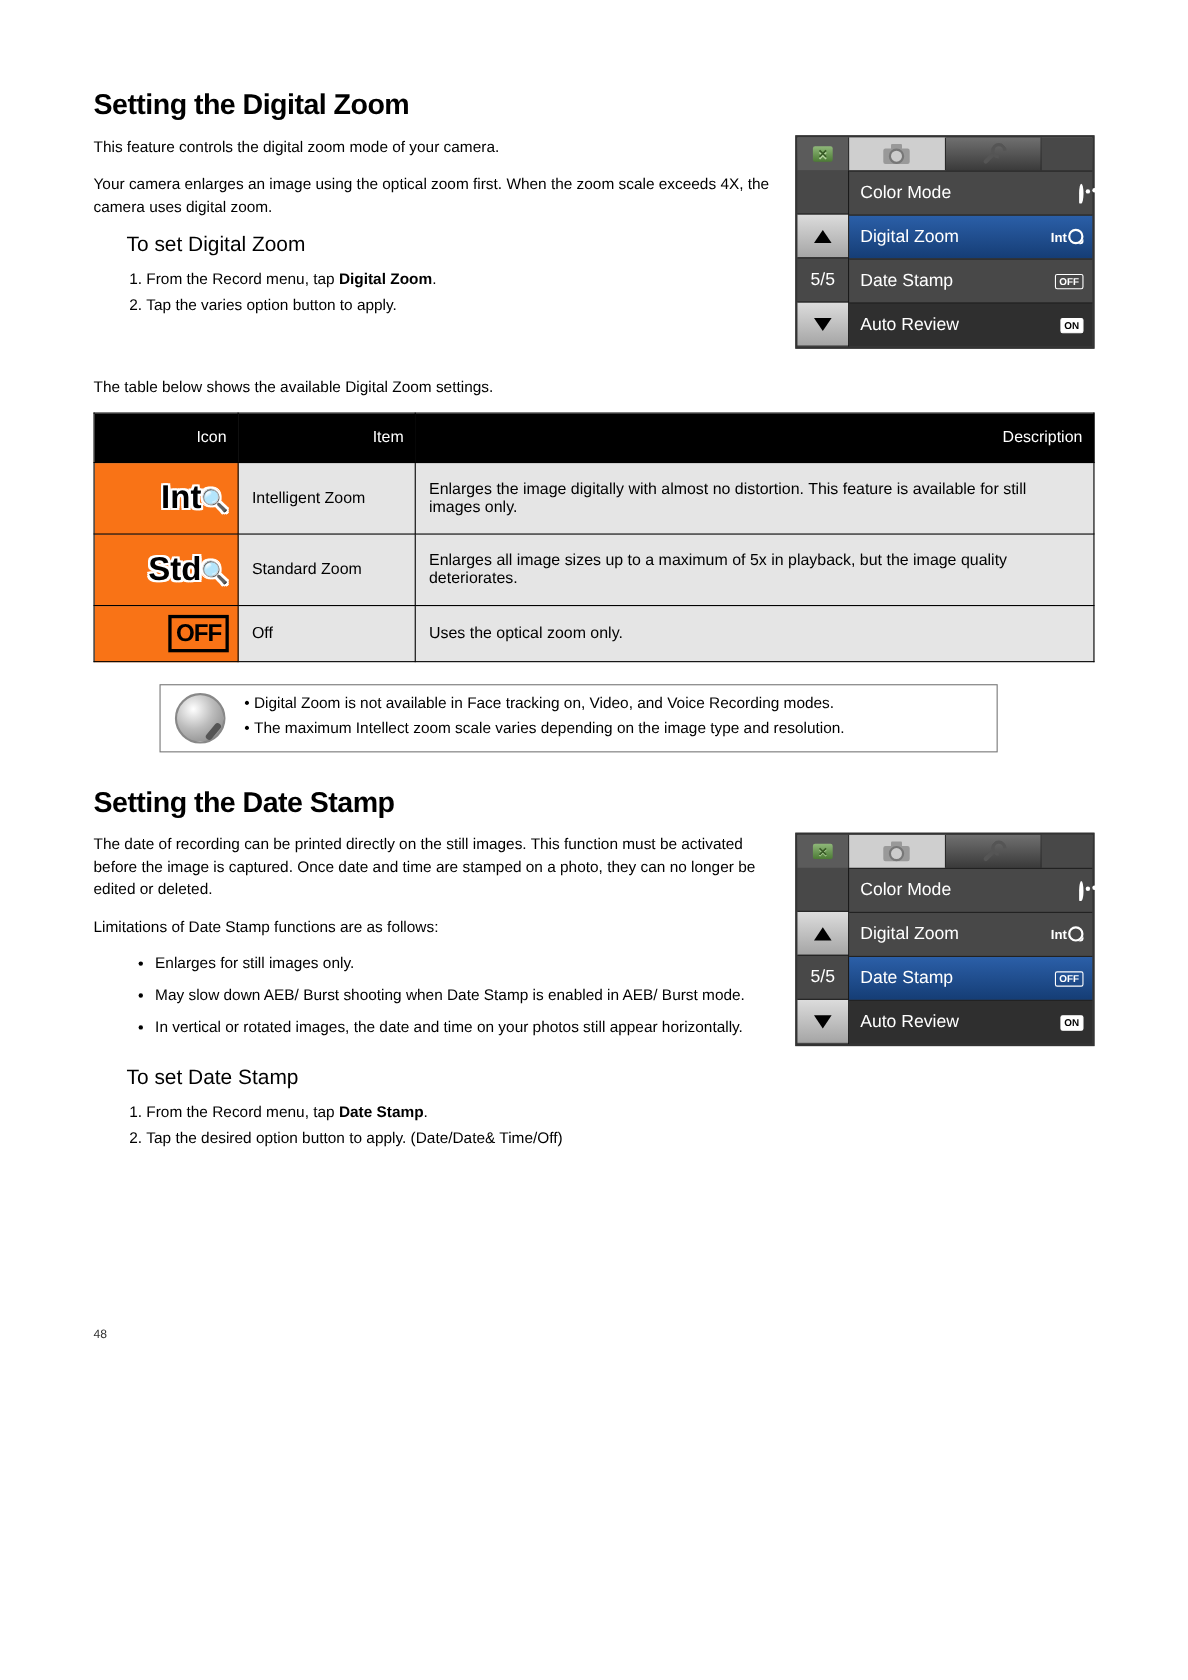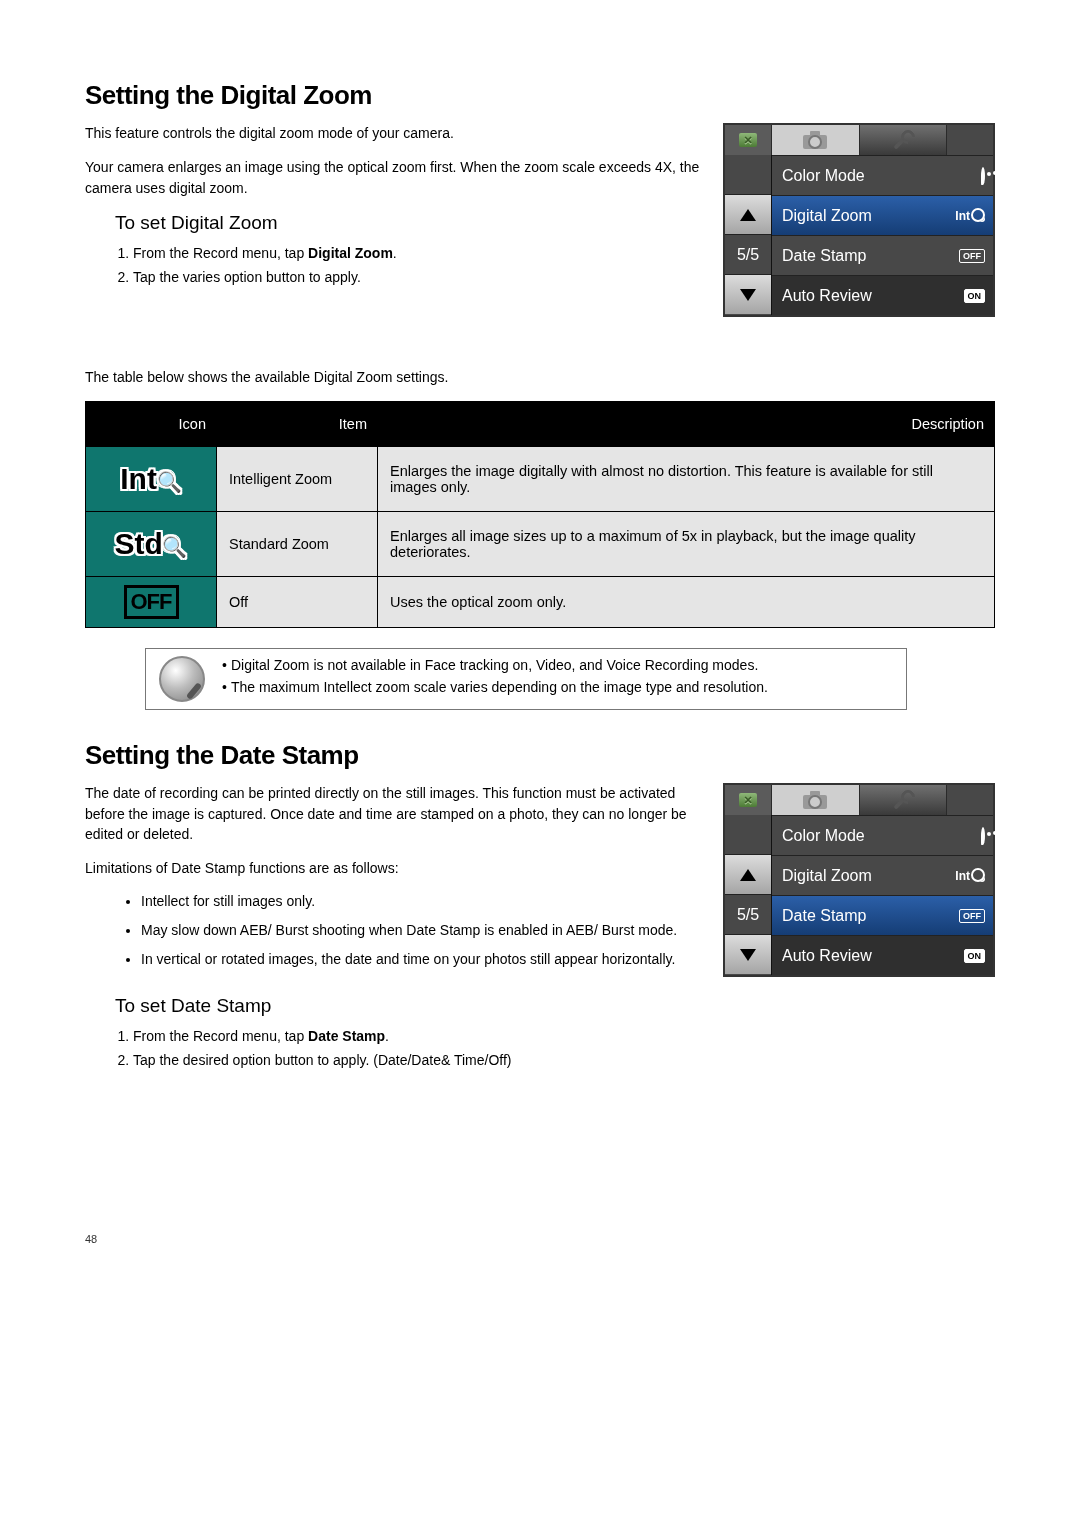--- a/index.html
+++ b/index.html
@@ -166,22 +166,22 @@
     padding: 14px 10px;
     border: 1px solid #000;
   }
   .settings-table td {
     border: 1px solid #000;
     padding: 16px 12px;
     vertical-align: middle;
     background: #e5e5e5;
   }
   .settings-table td.icon-cell {
-    background: #0f766e;
-    text-align: center;
+    background: #f97316;
+    text-align: right;
     width: 110px;
     padding: 8px 8px;
   }
   .icon-img {
     font-family: Arial, sans-serif;
     font-weight: 900;
     font-size: 30px;
     color: #000;
     line-height: 1;
     text-shadow: -2px 0 #fff, 2px 0 #fff, 0 -2px #fff, 0 2px #fff, -2px -2px #fff, 2px 2px #fff, -2px 2px #fff, 2px -2px #fff;
@@ -367,21 +367,21 @@
             <div class="cm-item dark">
               <span class="label">Auto Review</span>
               <span class="val"><span class="badge invert">ON</span></span>
             </div>
           </div>
         </div>
       </div>
     </div>
   </div>
 
-  <p class="body-text indent" style="margin-top:50px;">The table below shows the available Digital Zoom settings.</p>
+  <p class="body-text indent" style="margin-top:24px;">The table below shows the available Digital Zoom settings.</p>
 
   <table class="settings-table">
     <tbody>
         <tr>
       <th style="width:110px;">Icon</th>
       <th style="width:140px;">Item</th>
       <th>Description</th>
     </tr>
     <tr>
       <td class="icon-cell"><span class="icon-img"><span>Int</span><span style="font-size:20px;">🔍</span></span></td>
@@ -415,21 +415,21 @@
     </div>
   </div>
 
   <h1>Setting the Date Stamp</h1>
 
   <div class="row">
     <div class="col-left">
       <p class="body-text indent">The date of recording can be printed directly on the still images. This function must be activated before the image is captured. Once date and time are stamped on a photo, they can no longer be edited or deleted.</p>
       <p class="body-text indent">Limitations of Date Stamp functions are as follows:</p>
       <ul>
-        <li>Intellect for still images only.</li>
+        <li>Enlarges for still images only.</li>
         <li>May slow down AEB/ Burst shooting when Date Stamp is enabled in AEB/ Burst mode.</li>
         <li>In vertical or rotated images, the date and time on your photos still appear horizontally.</li>
       </ul>
     </div>
     <div class="col-right">
 
       <div class="camera-menu">
         <div class="cm-top">
           <div class="tab close">
               <span class="x-icon">✕</span>

